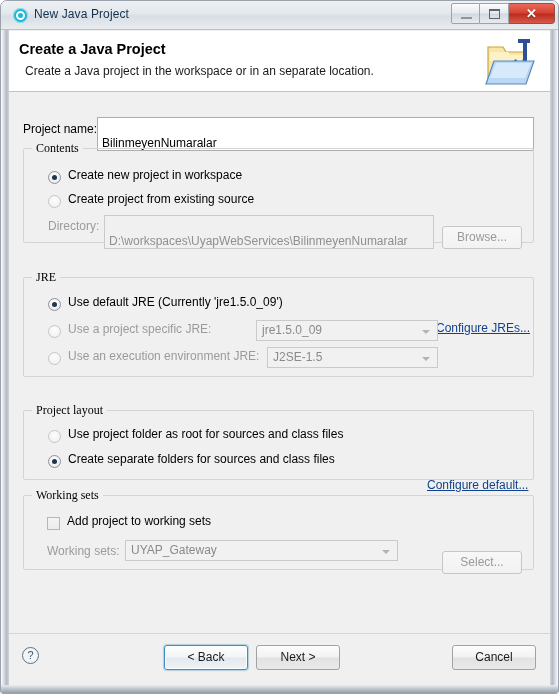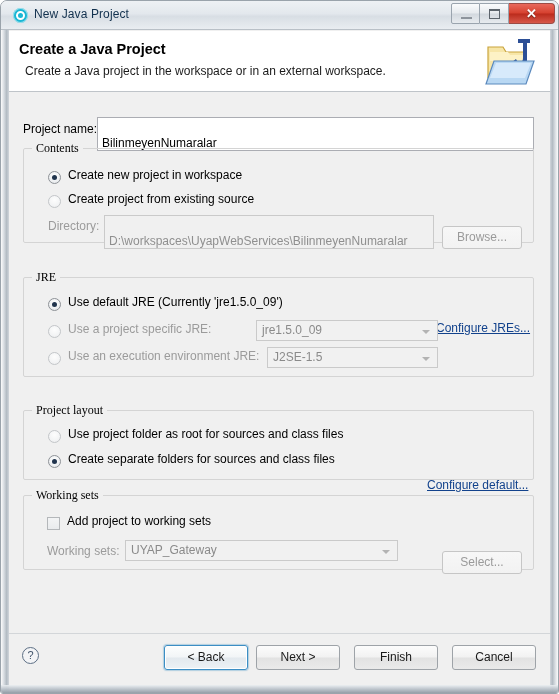--- a/index.html
+++ b/index.html
@@ -366,21 +366,21 @@
           <span class="glyph-max"></span>
         </div>
         <div class="winbtn close">
           <span class="glyph-close">✕</span>
         </div>
       </div>
     </div>
 
     <div class="wizard-header">
       <div class="wh-title">Create a Java Project</div>
-      <div class="wh-desc">Create a Java project in the workspace or in an external workspace.</div>
+      <div class="wh-desc">Create a Java project in the workspace or in an separate location.</div>
       <svg class="wh-image" viewBox="0 0 62 55">
 
         <path d="M6 13 L6 44 L44 44 L44 18 L24 18 L21 13 Z" fill="#f7e6a8" stroke="#c9a43c" stroke-width="1.2"></path>
         <path d="M8 18 L26 18 L28 21 L42 21 L42 27 L8 27 Z" fill="#fdf2c6" stroke="none"></path>
 
         <path d="M36 5 L48 5 L48 9 L45 9 L45 26 Q45 33 38 33 Q32 33 30 28 L34 25 Q35 28 38 28 Q41 28 41 24 L41 9 L36 9 Z" fill="#2c4f96"></path>
 
         <path d="M12 27 L52 27 L44 50 L4 50 Z" fill="#b9d8f3" stroke="#5b89bd" stroke-width="1.2"></path>
         <path d="M14 29 L49 29 L43 44 L8 44 Z" fill="#d7eafb" stroke="none"></path>
       </svg>
@@ -451,21 +451,20 @@
         </div>
         <div class="btn disabled" style="left:418px; top:43px; width:80px;">Select...</div>
       </div>
 
     </div>
 
     <div class="footer">
       <div class="help-icon">?</div>
       <div class="fbtn focused" style="left:155px;">&lt; Back</div>
       <div class="fbtn" style="left:247px;">Next &gt;</div>
-      <div class="fbtn" style="left:345px;">Finish</div>
       <div class="fbtn" style="left:443px;">Cancel</div>
     </div>
 
     <div class="frame-edge left" style="top:29px;"></div>
     <div class="frame-edge right" style="top:29px;"></div>
     <div class="frame-bottom"></div>
   </div>
 </div>
 
 </body></html>

